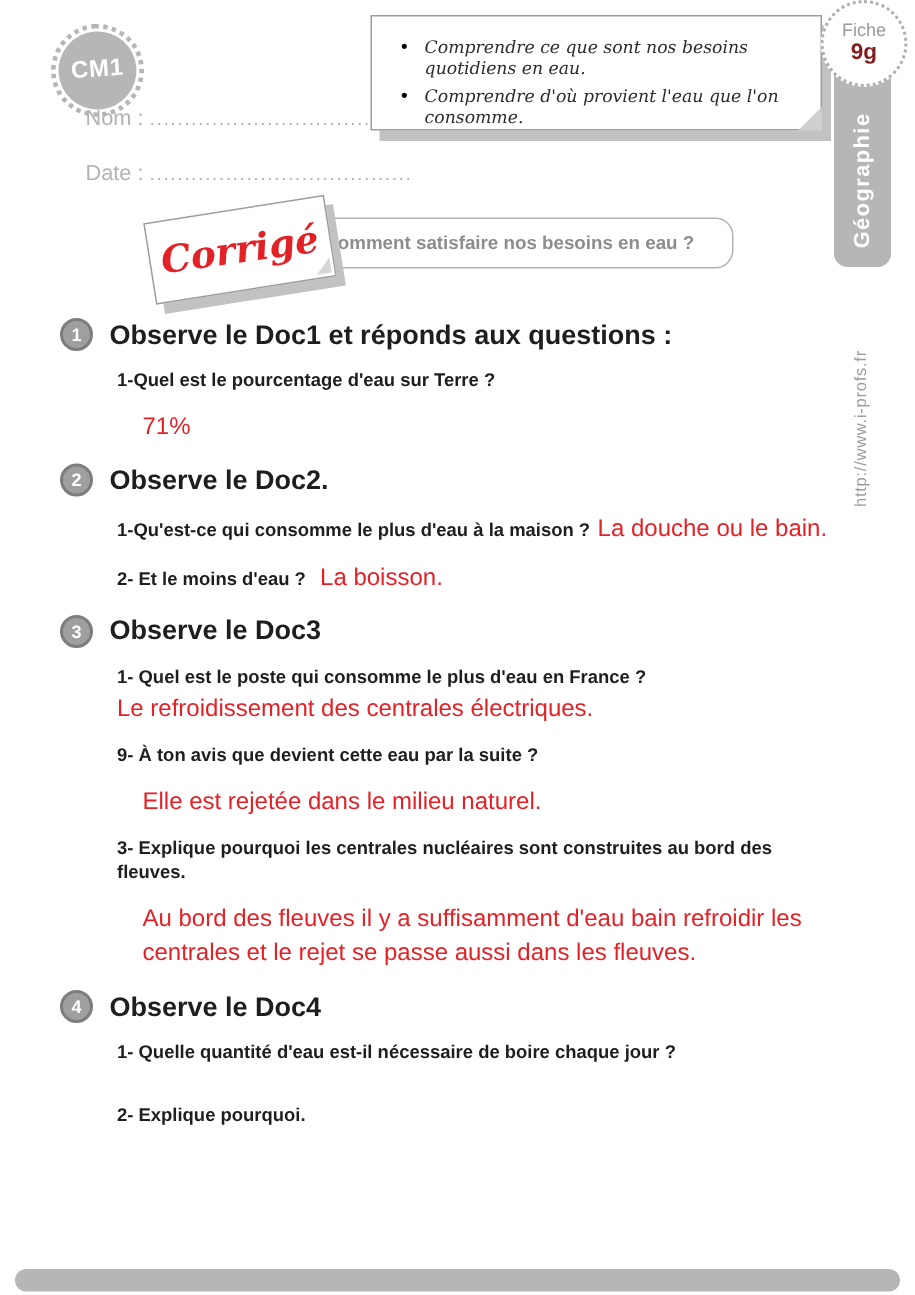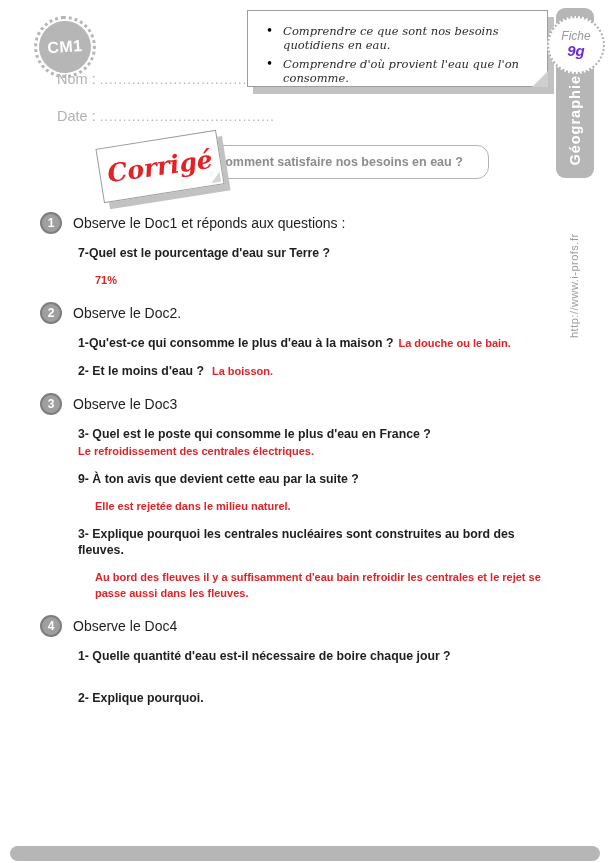--- a/index.html
+++ b/index.html
@@ -28,27 +28,27 @@
   .side-bar{
     position:absolute;left:556px;top:8px;width:38px;height:170px;
     background:var(--grey);border-radius:9px;z-index:2;
     display:flex;align-items:flex-end;justify-content:center;padding-bottom:12px;
   }
   .side-bar .v-text{
     writing-mode:vertical-rl;transform:rotate(180deg);
     color:#fff;font-weight:bold;font-size:14.5px;letter-spacing:1px;
   }
   .badge-fiche{
-    position:absolute;left:547px;top:16px;width:58px;height:58px;
+    position:absolute;left:547px;top:0;width:58px;height:58px;
     background:#fff;border:2px dotted #b0b0b0;border-radius:50%;z-index:3;
     display:flex;flex-direction:column;align-items:center;justify-content:center;
-    color:#9a9a9a;line-height:1.1;font-style:italic;
+    color:#9a9a9a;line-height:1.1;
   }
   .badge-fiche .fiche-word{font-size:12px;}
-  .badge-fiche .fiche-num{font-size:15px;font-weight:bold;color:#6d28d9;}
+  .badge-fiche .fiche-num{font-size:15px;font-weight:bold;color:#7f1d1d;}
   .site-url{
     position:absolute;left:568px;top:188px;height:150px;z-index:1;
     writing-mode:vertical-rl;transform:rotate(180deg);
     color:#9c9c9c;font-size:11px;letter-spacing:.5px;
   }
   
   .obj-box{
     position:absolute;left:247px;top:10px;width:301px;height:77px;
     background:#fff;border:1px solid #9d9d9d;
     box-shadow:6px 7px 0 var(--shadow);z-index:1;
@@ -94,24 +94,24 @@
   
   .content{position:absolute;left:40px;top:212px;width:516px;}
   .section{margin-bottom:13px;}
   .section-head{display:flex;align-items:center;gap:11px;}
   .num-circle{
     width:22px;height:22px;border-radius:50%;flex:0 0 22px;
     background:#9f9f9f;border:2px solid #7d7d7d;
     display:flex;align-items:center;justify-content:center;
     color:#fff;font-weight:bold;font-size:12px;
   }
-  .section-title{font-weight:normal;font-size:14px;color:var(--ink);}
+  .section-title{font-weight:bold;font-size:18px;color:var(--ink);}
   .item{margin:12px 0 0 38px;}
   .item .q{font-weight:bold;font-size:12.3px;color:var(--ink);line-height:1.3;}
-  .ans{color:var(--red);font-weight:bold;font-size:11px;white-space:pre-wrap;}
+  .ans{color:var(--red);font-weight:normal;font-size:16px;white-space:pre-wrap;}
   .ans-block{display:block;margin:11px 0 0 17px;max-width:462px;line-height:1.45;}
   .ans-tight{display:block;margin:1px 0 0 0;line-height:1.45;}
   .ans-inline{margin-left:5px;}
   .gap-before{margin-top:26px;}
   
   .footer-bar{
     position:absolute;left:10px;top:846px;width:590px;height:15px;
     background:var(--grey);border-radius:8px;
   }
 </style>
@@ -163,21 +163,21 @@
   <span class="fold"></span>
 </div>
 
 <div class="content">
     <div class="section">
       <div class="section-head">
         <span class="num-circle">1</span>
         <span class="section-title">Observe le Doc1 et réponds aux questions :</span>
       </div>
       <div class="item">
-        <div class="q">7-Quel est le pourcentage d'eau sur Terre ?</div>
+        <div class="q">1-Quel est le pourcentage d'eau sur Terre ?</div>
         <span class="ans ans-block">71%</span>
       </div>
     </div>
     <div class="section">
       <div class="section-head">
         <span class="num-circle">2</span>
         <span class="section-title">Observe le Doc2.</span>
       </div>
       <div class="item">
         <div class="q">1-Qu'est-ce qui consomme le plus d'eau à la maison ?<span class="ans ans-inline">La douche ou le bain.</span></div>
@@ -185,21 +185,21 @@
       <div class="item">
         <div class="q">2- Et le moins d'eau ?<span class="ans ans-inline"> La boisson.</span></div>
       </div>
     </div>
     <div class="section">
       <div class="section-head">
         <span class="num-circle">3</span>
         <span class="section-title">Observe le Doc3</span>
       </div>
       <div class="item">
-        <div class="q">3-  Quel est le poste qui consomme le plus d'eau en France ?</div>
+        <div class="q">1-  Quel est le poste qui consomme le plus d'eau en France ?</div>
         <span class="ans ans-tight">Le refroidissement des centrales électriques.</span>
       </div>
       <div class="item">
         <div class="q">9-  À ton avis que devient cette eau par la suite ?</div>
         <span class="ans ans-block">Elle est rejetée dans le milieu naturel.</span>
       </div>
       <div class="item">
         <div class="q">3-  Explique pourquoi les centrales nucléaires sont construites au bord des fleuves.</div>
         <span class="ans ans-block">Au bord des fleuves il y a suffisamment d'eau bain refroidir les centrales et le rejet se passe aussi dans les fleuves.</span>
       </div>

